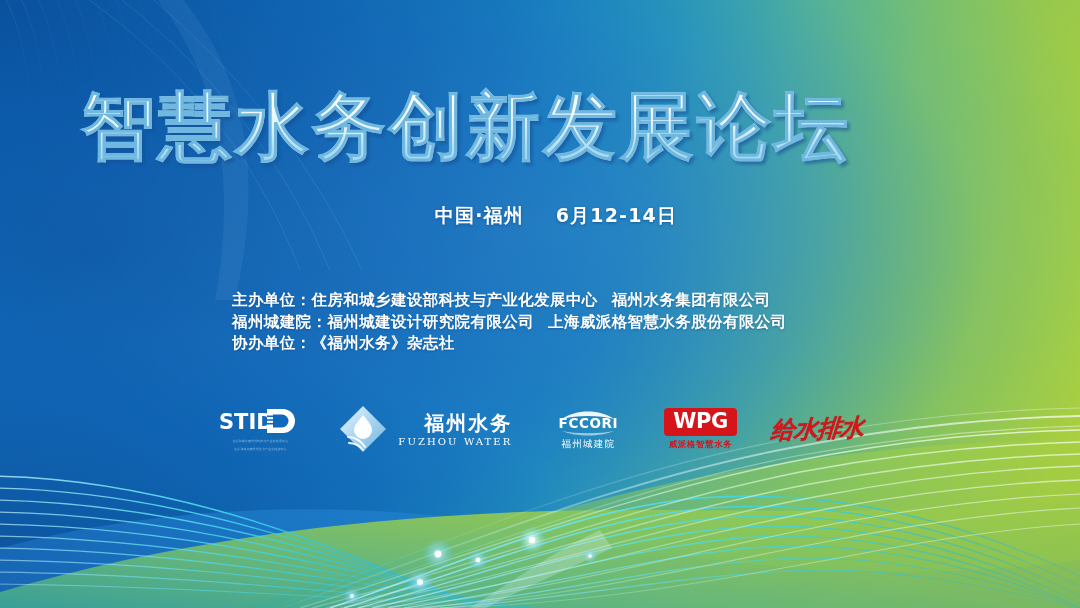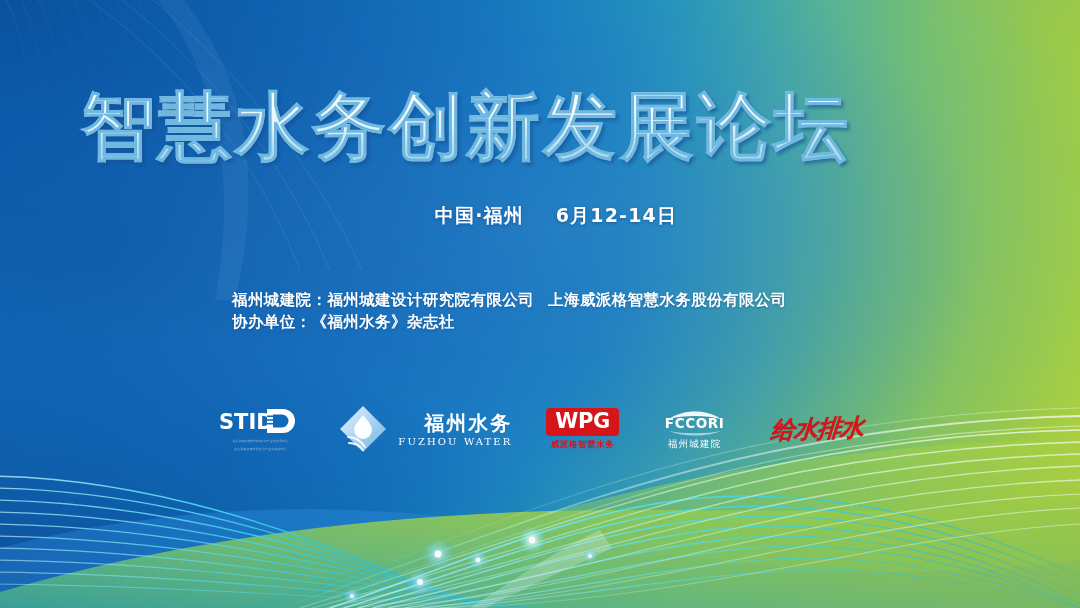--- a/index.html
+++ b/index.html
@@ -407,20 +407,23 @@
     </svg>
   </div>
 
   <div class="subtitle">
     <span>中国·福州</span>
     <span class="sep"></span>
     <span>6月12-14日</span>
   </div>
 
   <div class="orgs">
+    <div class="line">
+      <span>主办单位：</span><span>住房和城乡建设部科技与产业化发展中心</span><span class="gap"></span><span>福州水务集团有限公司</span>
+    </div>
     <div class="line">
       <span>福州城建院：</span><span>福州城建设计研究院有限公司</span><span class="gap"></span><span>上海威派格智慧水务股份有限公司</span>
     </div>
     <div class="line">
       <span>协办单位：</span><span>《福州水务》杂志社</span>
     </div>
   </div>
 
   <div class="logos">
 
@@ -455,34 +458,34 @@
           <path d="M 11 34 C 18 34 24 38 28 44"></path>
           <path d="M 12 40 C 18 40 23 43 26 47"></path>
         </g>
       </svg>
       <div class="fzw-text">
         <div class="fzw-cn">福州水务</div>
         <div class="fzw-en">FUZHOU WATER</div>
       </div>
     </div>
 
-    <div class="logo logo-wpg">
-      <div class="wpg-badge">WPG</div>
-      <div class="wpg-cn">威派格智慧水务</div>
-    </div>
-
     <div class="logo logo-fccori">
       <div class="fccori-top">
         <svg width="84" height="30" viewBox="0 0 84 30" style="position:absolute;left:0;top:0">
           <path d="M 16 12 C 30 2 54 2 68 12 C 54 8 30 8 16 12 Z" fill="#ffffff" opacity="0.92"></path>
           <path d="M 16 24 C 30 30 54 30 68 24 C 54 27 30 27 16 24 Z" fill="#ffffff" opacity="0.55"></path>
         </svg>
         <div class="fccori-en">FCCORI</div>
       </div>
       <div class="fccori-cn">福州城建院</div>
     </div>
 
+    <div class="logo logo-wpg">
+      <div class="wpg-badge">WPG</div>
+      <div class="wpg-cn">威派格智慧水务</div>
+    </div>
+
     <div class="logo logo-gspai">
       <div class="gspai-text">给水排水</div>
     </div>
 
   </div>
 </div>
 
 </body></html>

